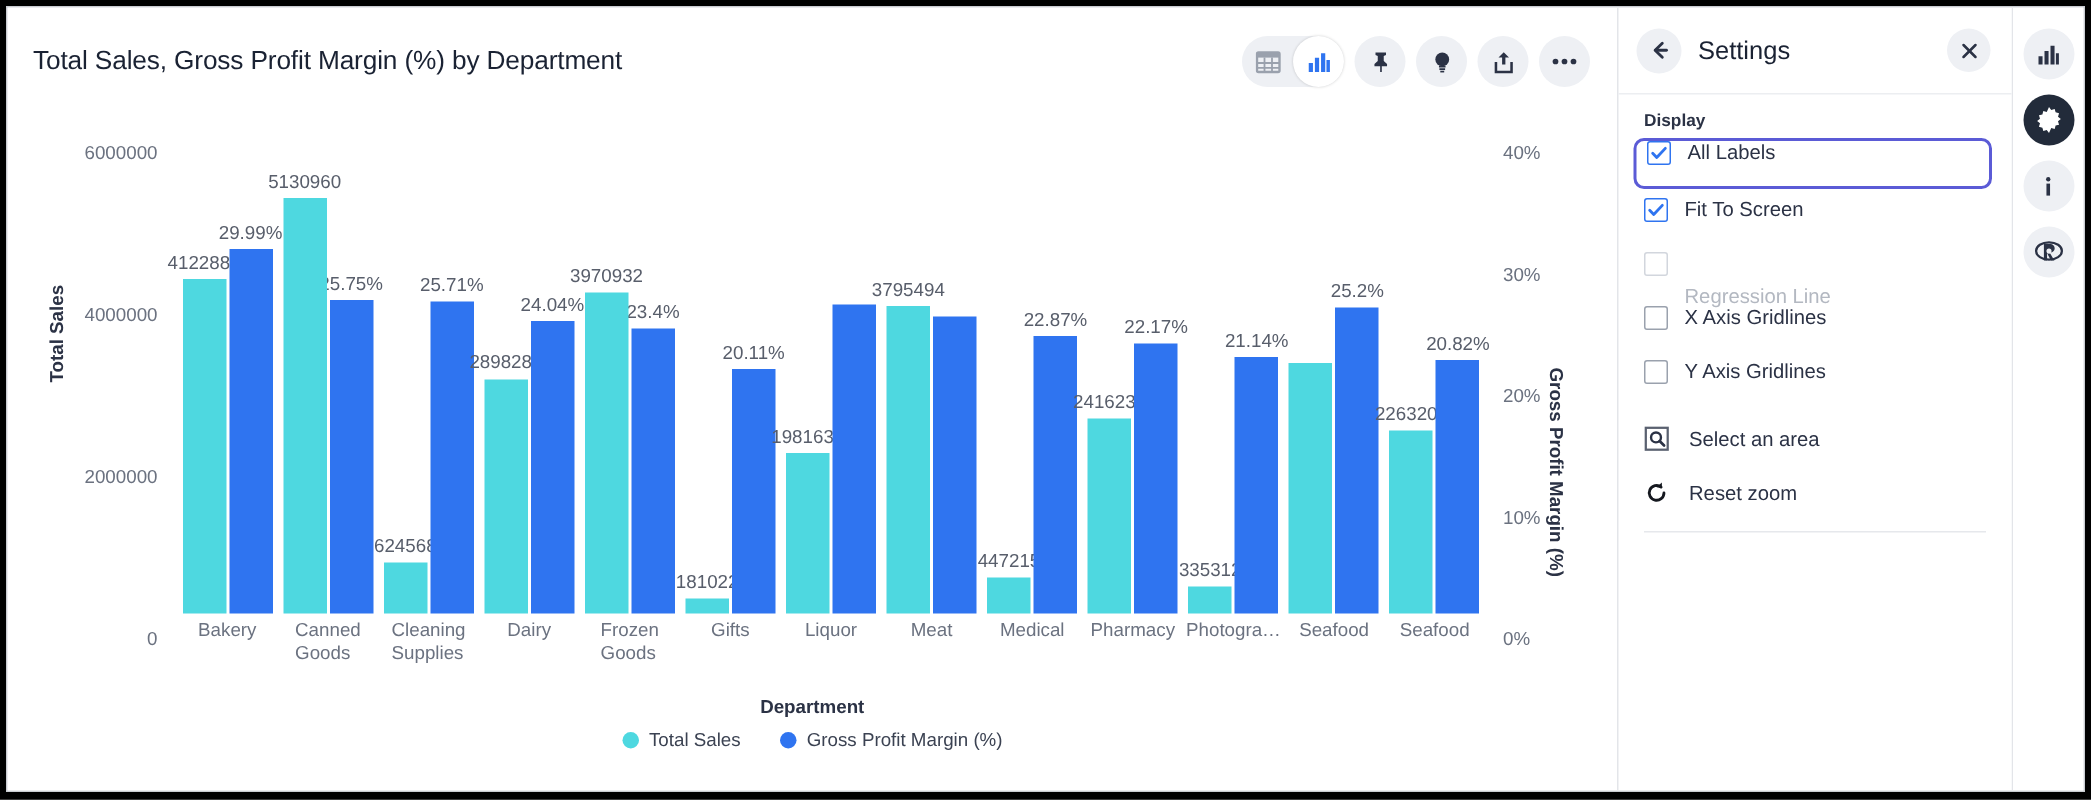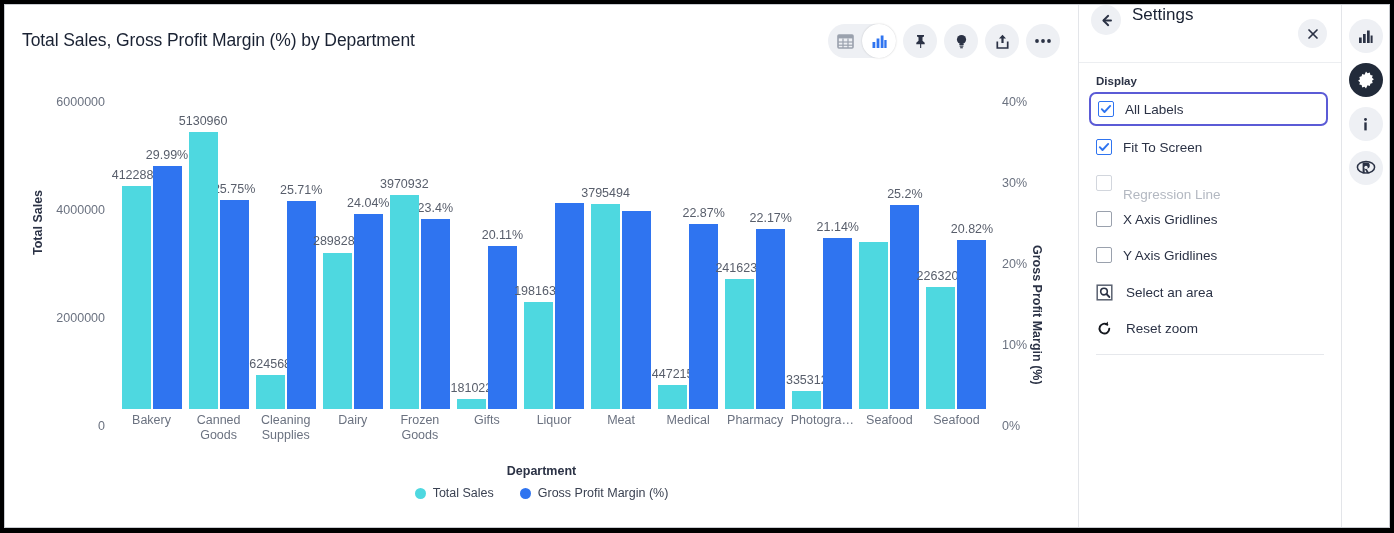--- a/index.html
+++ b/index.html
@@ -86,21 +86,21 @@
     position: absolute; bottom: 0;
   }
   .bar.sales { left: 0; background: #4ed8e0; }
   .bar.margin { background: #2f74f0; }
   .blabel {
     position: absolute; font-size: 12.5px; color: #585e6b;
     white-space: nowrap; transform: translateX(-50%);
   }
   .xcat {
     position: absolute; top: 346px;
-    font-size: 12.5px; color: #6b7280; text-align: center;
+    font-size: 12.5px; color: #6b7280; text-align: left;
     line-height: 15px; white-space: pre-line;
     transform: translateX(-50%);
   }
 
   #x-axis-title {
     position: absolute; left: 0; top: 459px; width: 1073px;
     text-align: center; font-size: 12.5px; font-weight: bold; color: #2b3245;
   }
   #legend {
     position: absolute; left: 0; top: 481px; width: 1073px;
@@ -112,40 +112,40 @@
 
   
   #settings-panel {
     width: 263px; height: 100%;
     border-left: 1px solid #e3e5e9;
     background: #fff;
     flex: 0 0 263px;
     position: relative;
   }
   #settings-header {
-    height: 58px; display: flex; 
+    height: 58px; display: flex; align-items: center;
     padding: 0 14px 0 12px; border-bottom: 1px solid #eceef1;
     position: relative;
   }
   #back-btn {
     width: 30px; height: 30px; border-radius: 50%; background: #eef0f4;
     display: flex; align-items: center; justify-content: center; cursor: pointer;
   }
   #settings-title { font-size: 17px; color: #1a2233; margin-left: 11px; }
   #close-btn {
     position: absolute; right: 14px; top: 14px;
     width: 29px; height: 29px; border-radius: 50%; background: #eef0f4;
     display: flex; align-items: center; justify-content: center; cursor: pointer;
   }
   #display-label {
     font-size: 11.5px; font-weight: bold; color: #2b3245;
     padding: 12px 0 5px 17px;
   }
   .opt-row {
-    display: flex; align-items: center; gap: 11px;
+    display: flex; align-items: flex-start; gap: 11px;
     padding: 0 20px 0 17px; height: 30px; margin-bottom: 6px;
     cursor: pointer; position: relative;
   }
   .opt-row.focused {
     margin: 0 13px 6px 10px; padding-left: 7px;
     border: 2px solid #5b5bd6; border-radius: 7px; height: 34px;
   }
   .cbox {
     width: 16px; height: 16px; border: 1.6px solid #9aa1ad; border-radius: 2px;
     background: #fff; flex: 0 0 16px;

